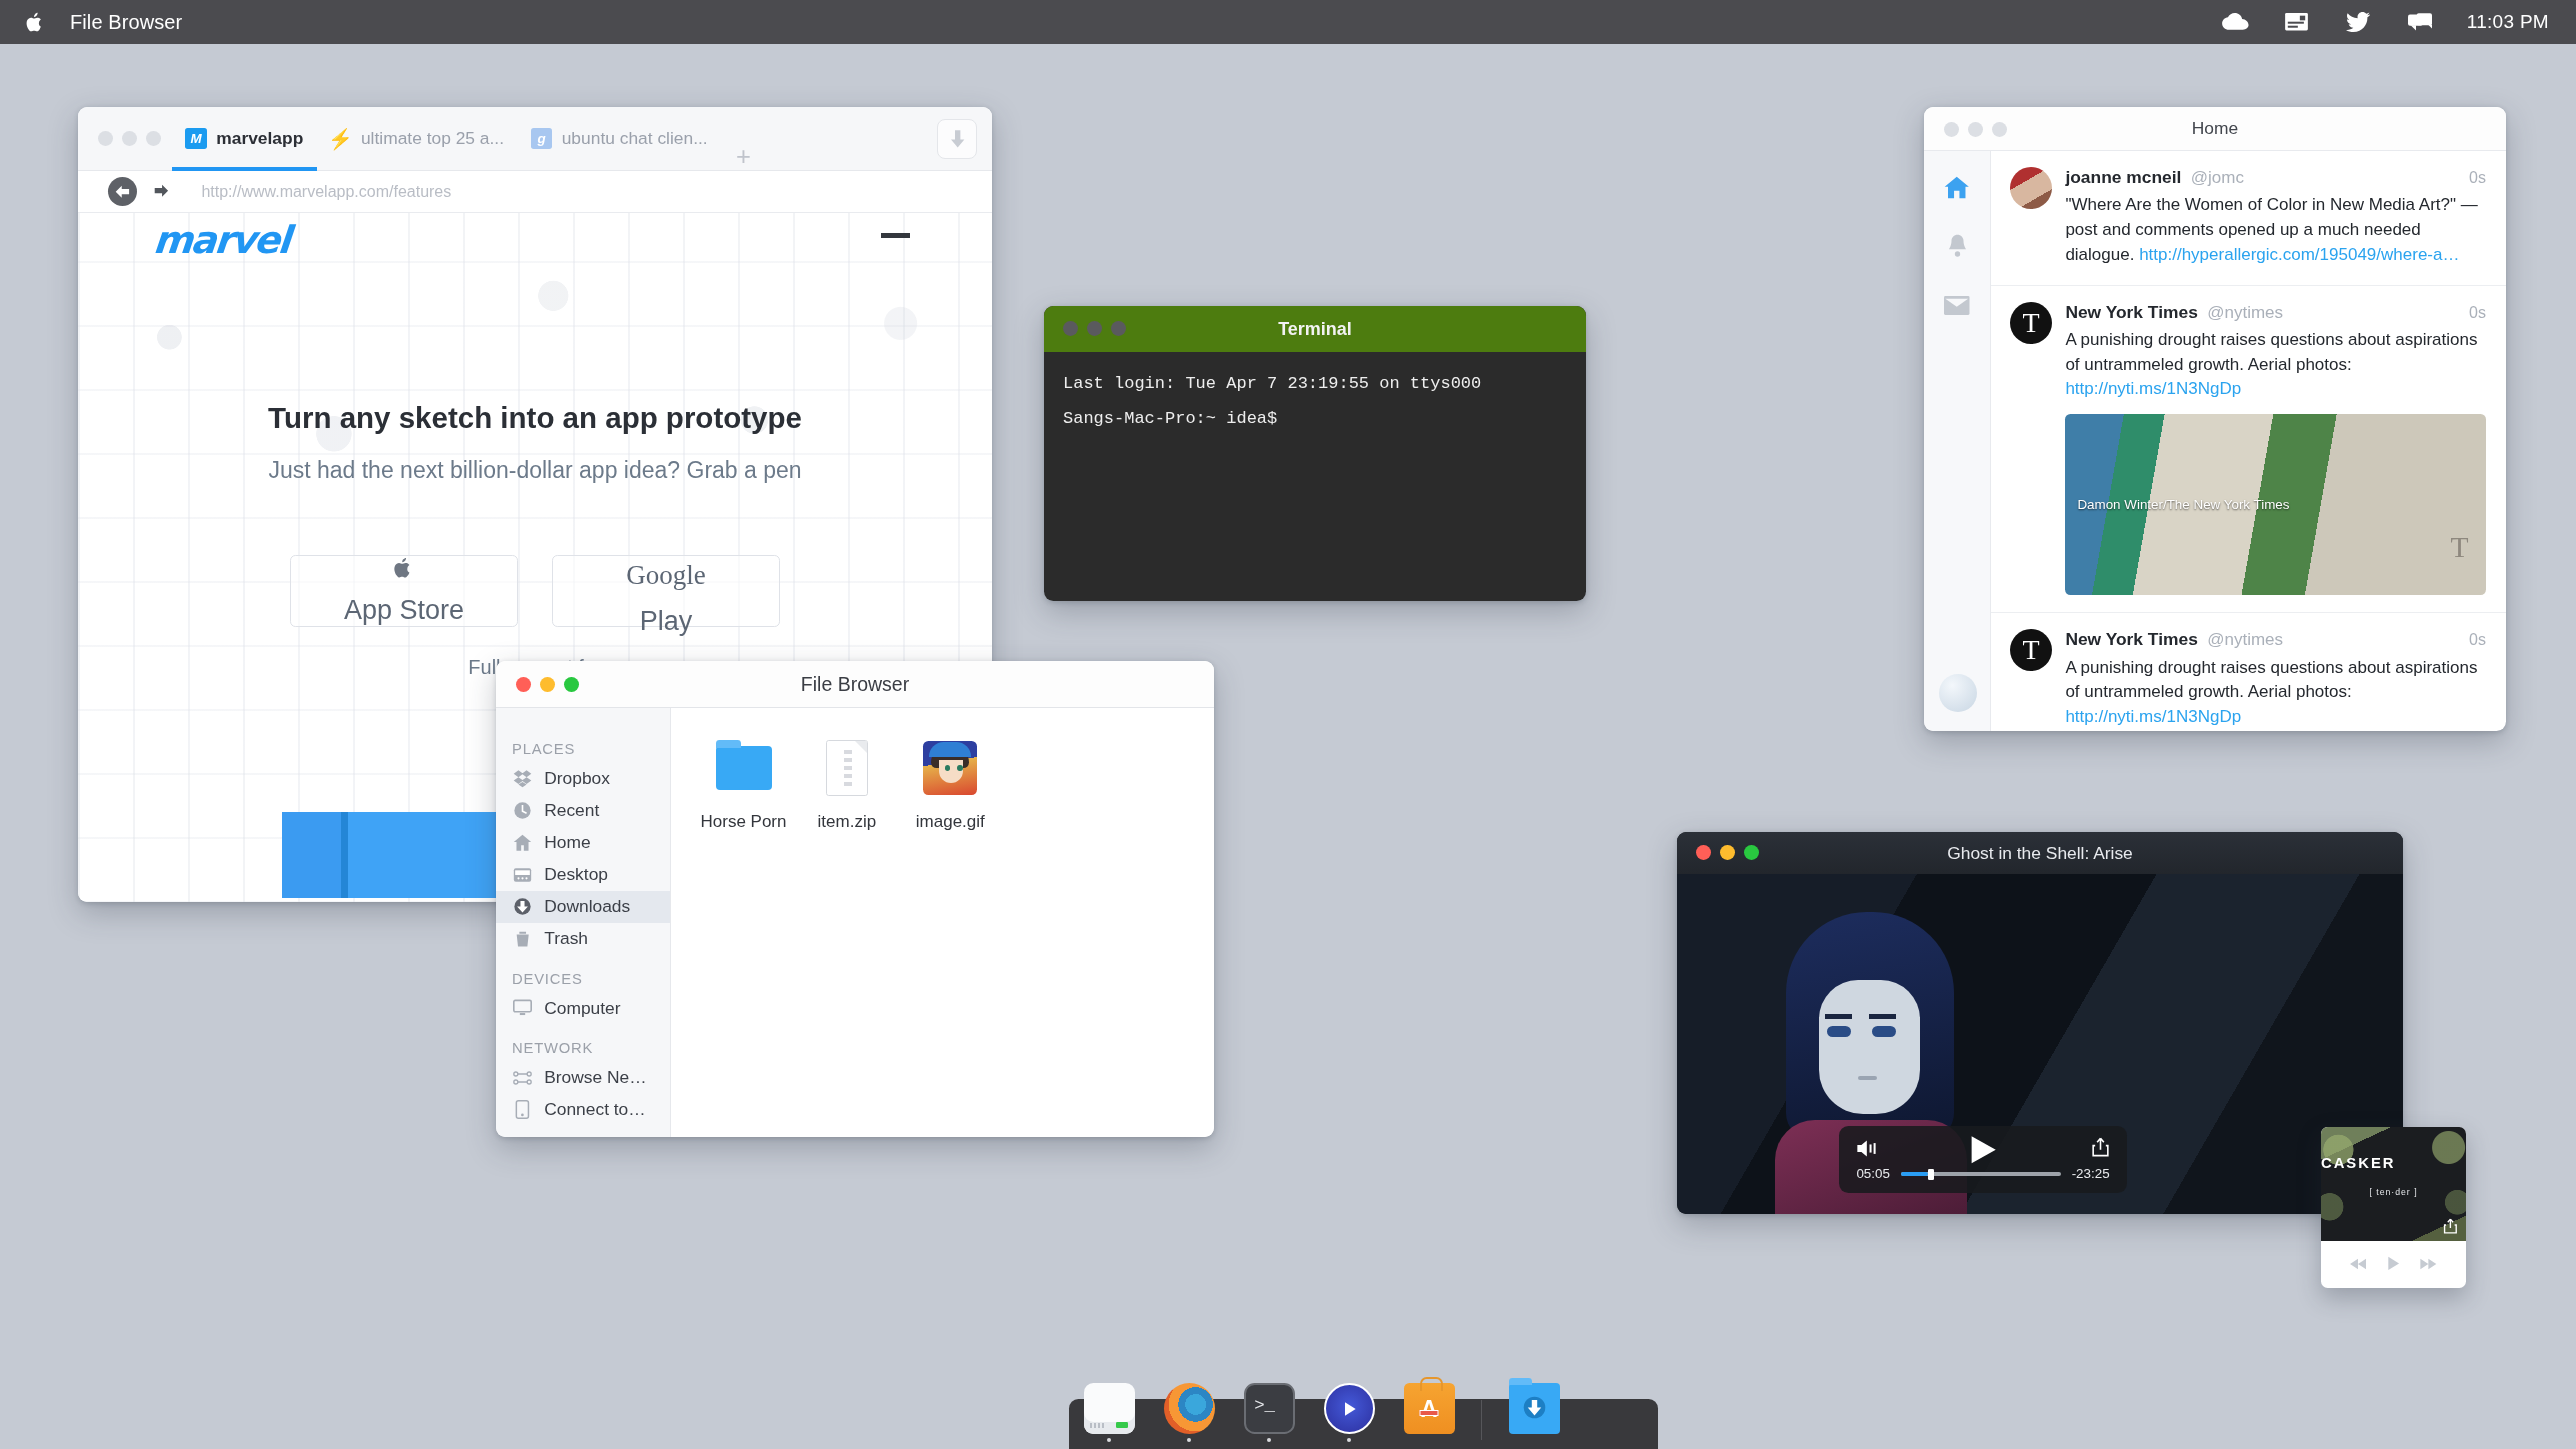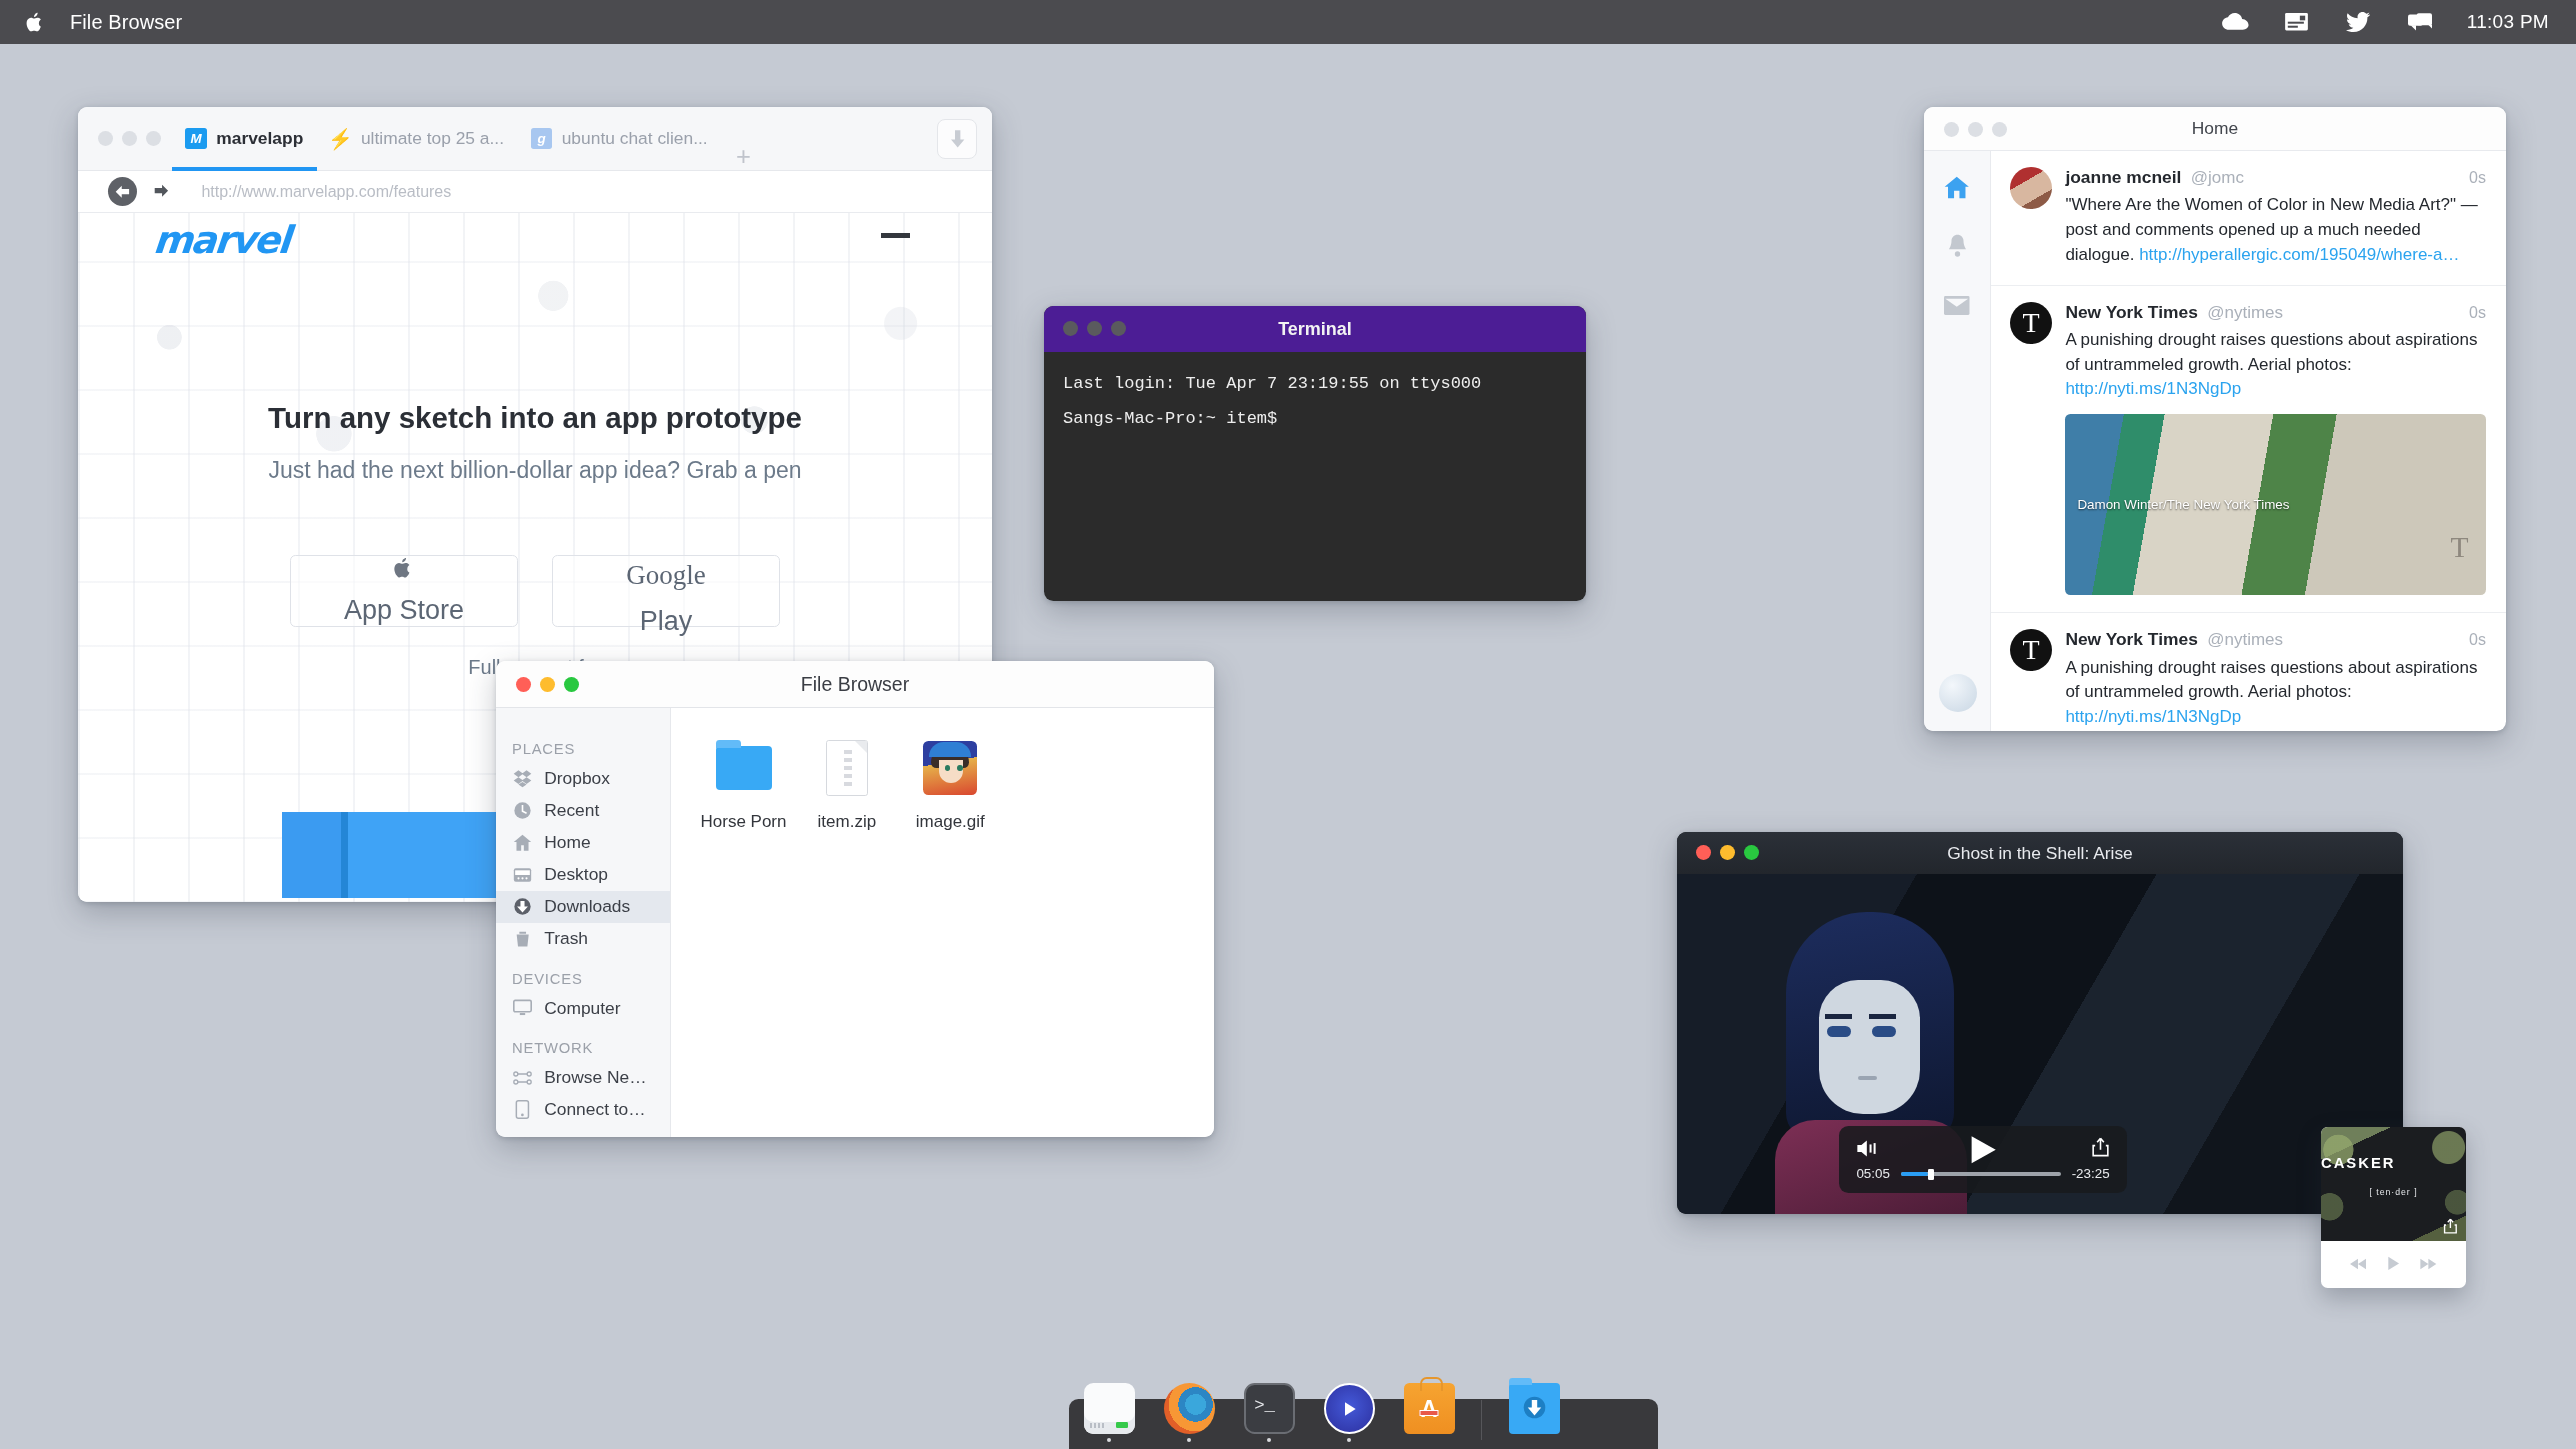--- a/index.html
+++ b/index.html
@@ -84,21 +84,21 @@
                font-size: 27px; color: #5c6674; background: rgba(255,255,255,.55); flex-direction: column; }
   .store-btn .gplay-logo { font-family: "Liberation Serif", serif; }
   .full-support { position: absolute; left: 0; right: 0; top: 443px; text-align: center;
                   font-size: 20px; color: #6c7a8a; }
   .blue-band { position: absolute; left: 204px; right: 0; bottom: 5.4px; height: 86px; background: #3fa3f6; }
   .blue-band::before { content:""; position:absolute; left:59px; top:0; bottom:0; width:6.7px; background:#2486d6; }
   .blue-band::after { content:""; position:absolute; left:0; top:0; bottom:0; width:59px; background:#3b9bf1; }
 
   
   #terminal { left: 1044px; top: 306px; width: 542px; height: 295px; background: #2b2b2b; }
-  #terminal .titlebar { height: 46px; background: #4c1d95; }
+  #terminal .titlebar { height: 46px; background: #4d7c0f; }
   #terminal .lights { left: 19px; top: 15.4px; }
   #terminal .win-title { color: #f2f2f2; font-weight: bold; font-size: 18px; }
   .term-body { padding: 14.8px 19px; color: #eee;
                font-family: "Liberation Mono", "DejaVu Sans Mono", monospace; font-size: 17px; line-height: 2.05; }
 
   
   #filebrowser { left: 496px; top: 661px; width: 718px; height: 476px; background: #fff; }
   #filebrowser .titlebar { height: 47px; background: #fdfdfd; border-bottom: 0.7px solid #e3e5e9; }
   #filebrowser .lights { left: 20px; top: 16px; }
   #filebrowser .win-title { color: #3a3d44; font-size: 19.5px; }
@@ -363,21 +363,21 @@
     <div class="titlebar">
       <div class="lights">
         <div class="light l-dgray"></div>
         <div class="light l-dgray"></div>
         <div class="light l-dgray"></div>
       </div>
       <div class="win-title">Terminal</div>
     </div>
     <div class="term-body">
       <div>Last login: Tue Apr  7 23:19:55 on ttys000</div>
-      <div>Sangs-Mac-Pro:~ item$</div>
+      <div>Sangs-Mac-Pro:~ idea$</div>
     </div>
   </div>
 
   <div class="win" id="twitter">
     <div class="titlebar">
       <div class="lights">
         <div class="light l-gray"></div>
         <div class="light l-gray"></div>
         <div class="light l-gray"></div>
       </div>

